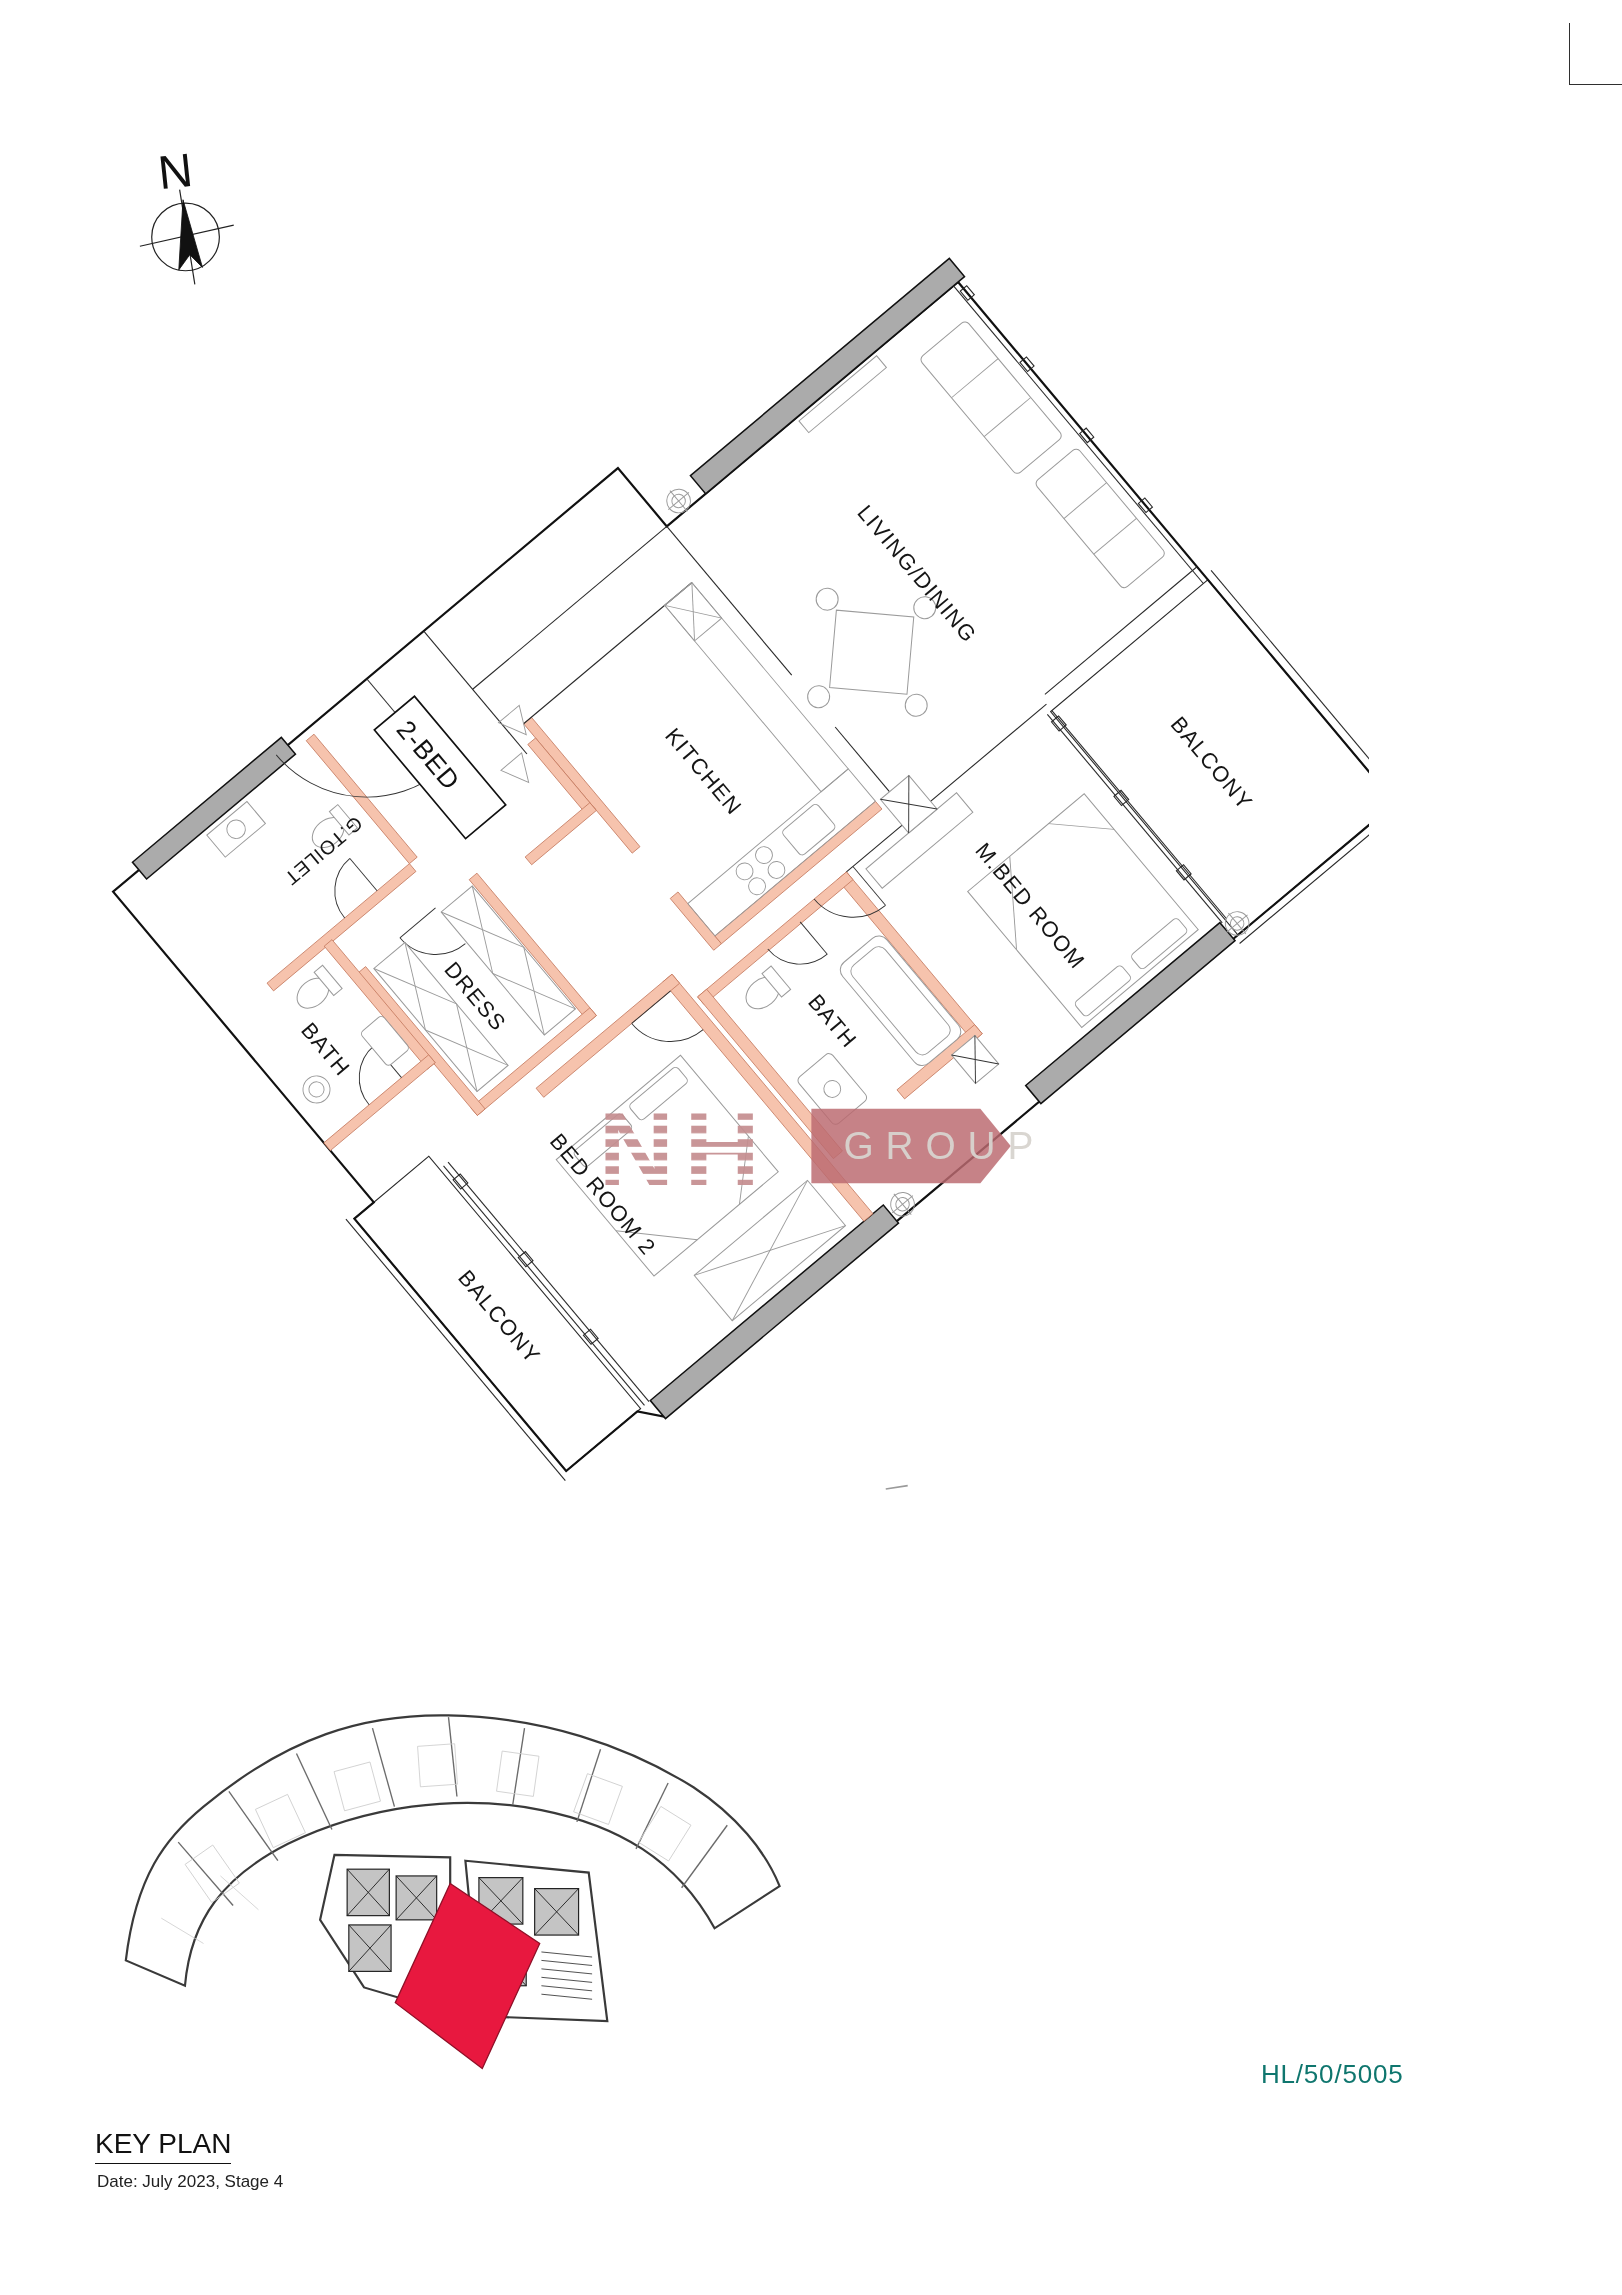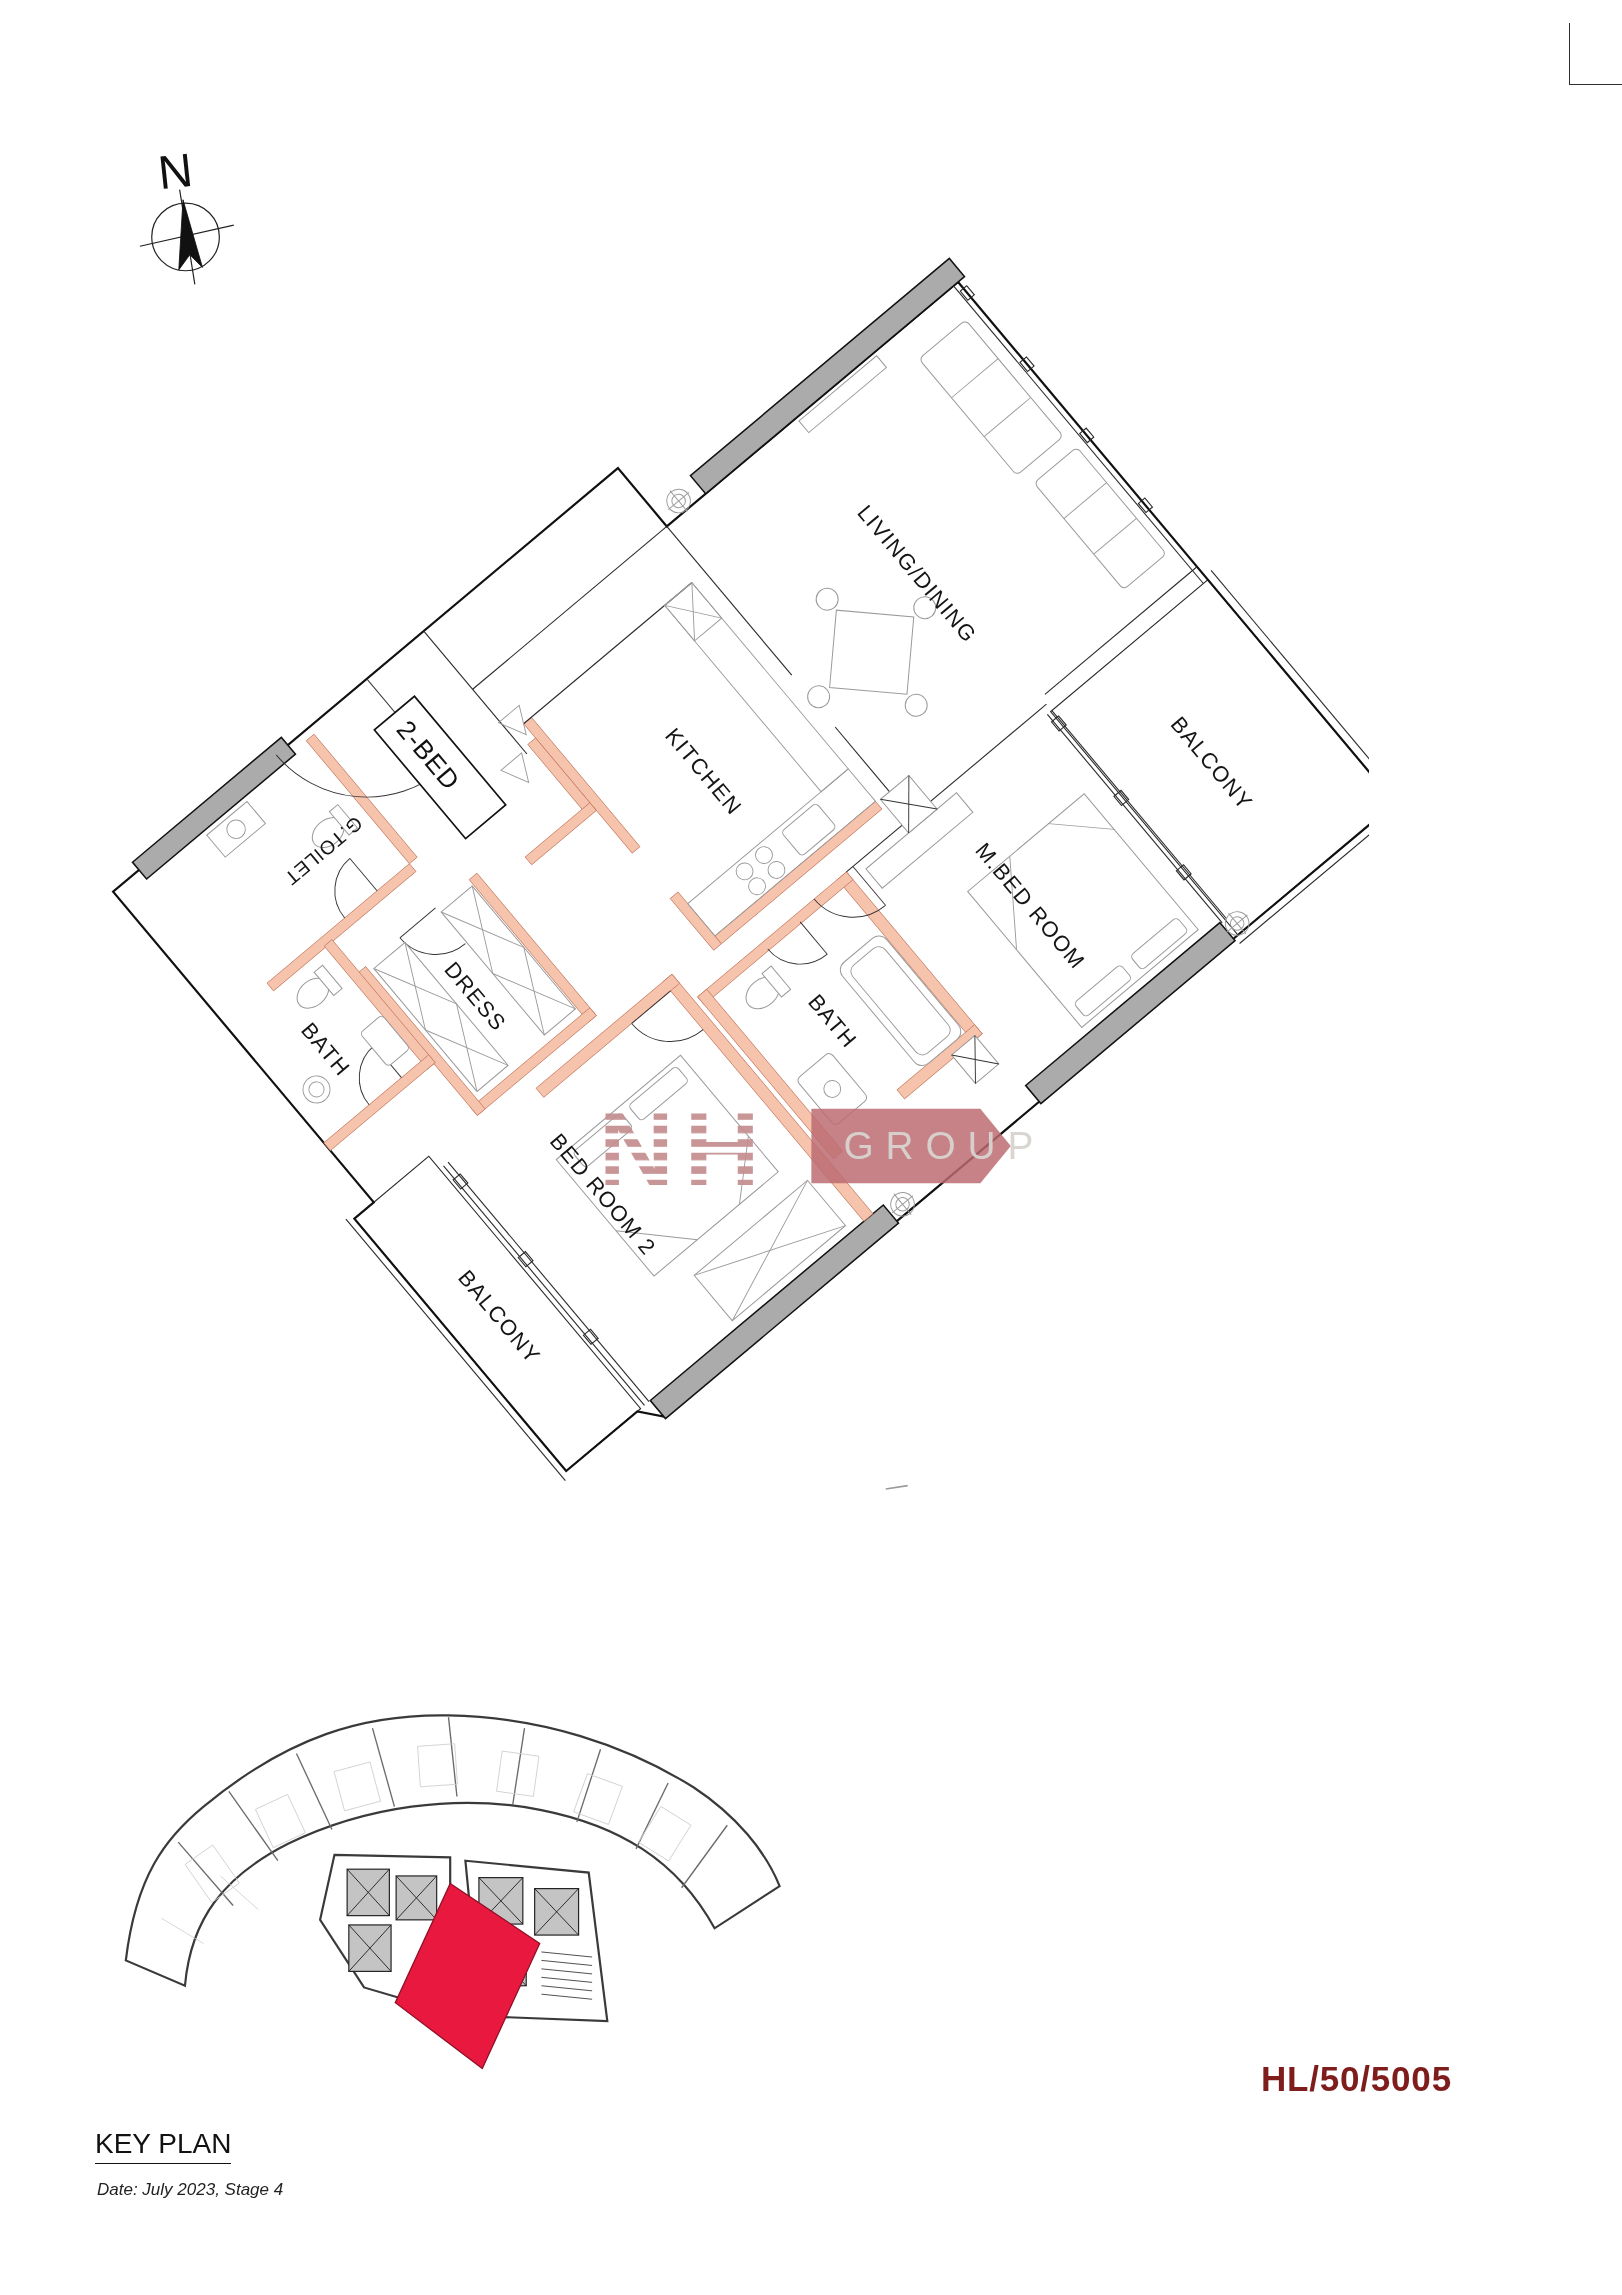--- a/index.html
+++ b/index.html
@@ -8,23 +8,23 @@
     --highlight-unit-red:#e8183f;
     --watermark-rose:#c58e90;
     --watermark-box:#bb6a70;
   }
   html,body{margin:0;padding:0;background:#ffffff;}
   body{width:1623px;height:2295px;position:relative;font-family:"Liberation Sans",sans-serif;overflow:hidden;}
   .abs{position:absolute;}
   
   #corner-mark{left:1569px;top:23px;width:52px;height:61px;border-left:1.7px solid #2f2f2f;border-bottom:1.7px solid #2f2f2f;}
   
-  #unit-code{left:1261px;top:2059px;font-size:35px;font-weight:bold;color:#7f1d1d;letter-spacing:0.8px;}
+  #unit-code{left:1261px;top:2059px;font-size:26px;font-weight:normal;color:#0f766e;letter-spacing:0.8px;}
   #key-plan-title{left:95px;top:2128px;font-size:28px;color:#111;border-bottom:1.7px solid #111;padding-bottom:2.5px;}
-  #key-plan-date{left:97px;top:2172px;font-size:17px;font-style:italic;color:#222;margin-top:8px;}
+  #key-plan-date{left:97px;top:2172px;font-size:17px;color:#222;}
   
   .wext{fill:var(--exterior-wall);stroke:#111;stroke-width:1.8;}
   .wpart{fill:var(--partition-wall);stroke:#c4785e;stroke-width:0.9;}
   .thin{stroke:#2a2a2a;fill:none;stroke-width:1.3;}
   .thick{stroke:#111;fill:none;stroke-width:2.6;}
   .furn{stroke:#9b9b9b;fill:#ffffff;stroke-width:1.2;}
   .furnl{stroke:#9b9b9b;fill:none;stroke-width:1.1;}
   .door{stroke:#333;fill:none;stroke-width:1.1;}
   .lbl{font-family:"Liberation Sans",sans-serif;font-size:26px;fill:#151515;letter-spacing:1.5px;}
   .lblsm{font-family:"Liberation Sans",sans-serif;font-size:23px;fill:#151515;letter-spacing:1px;}

